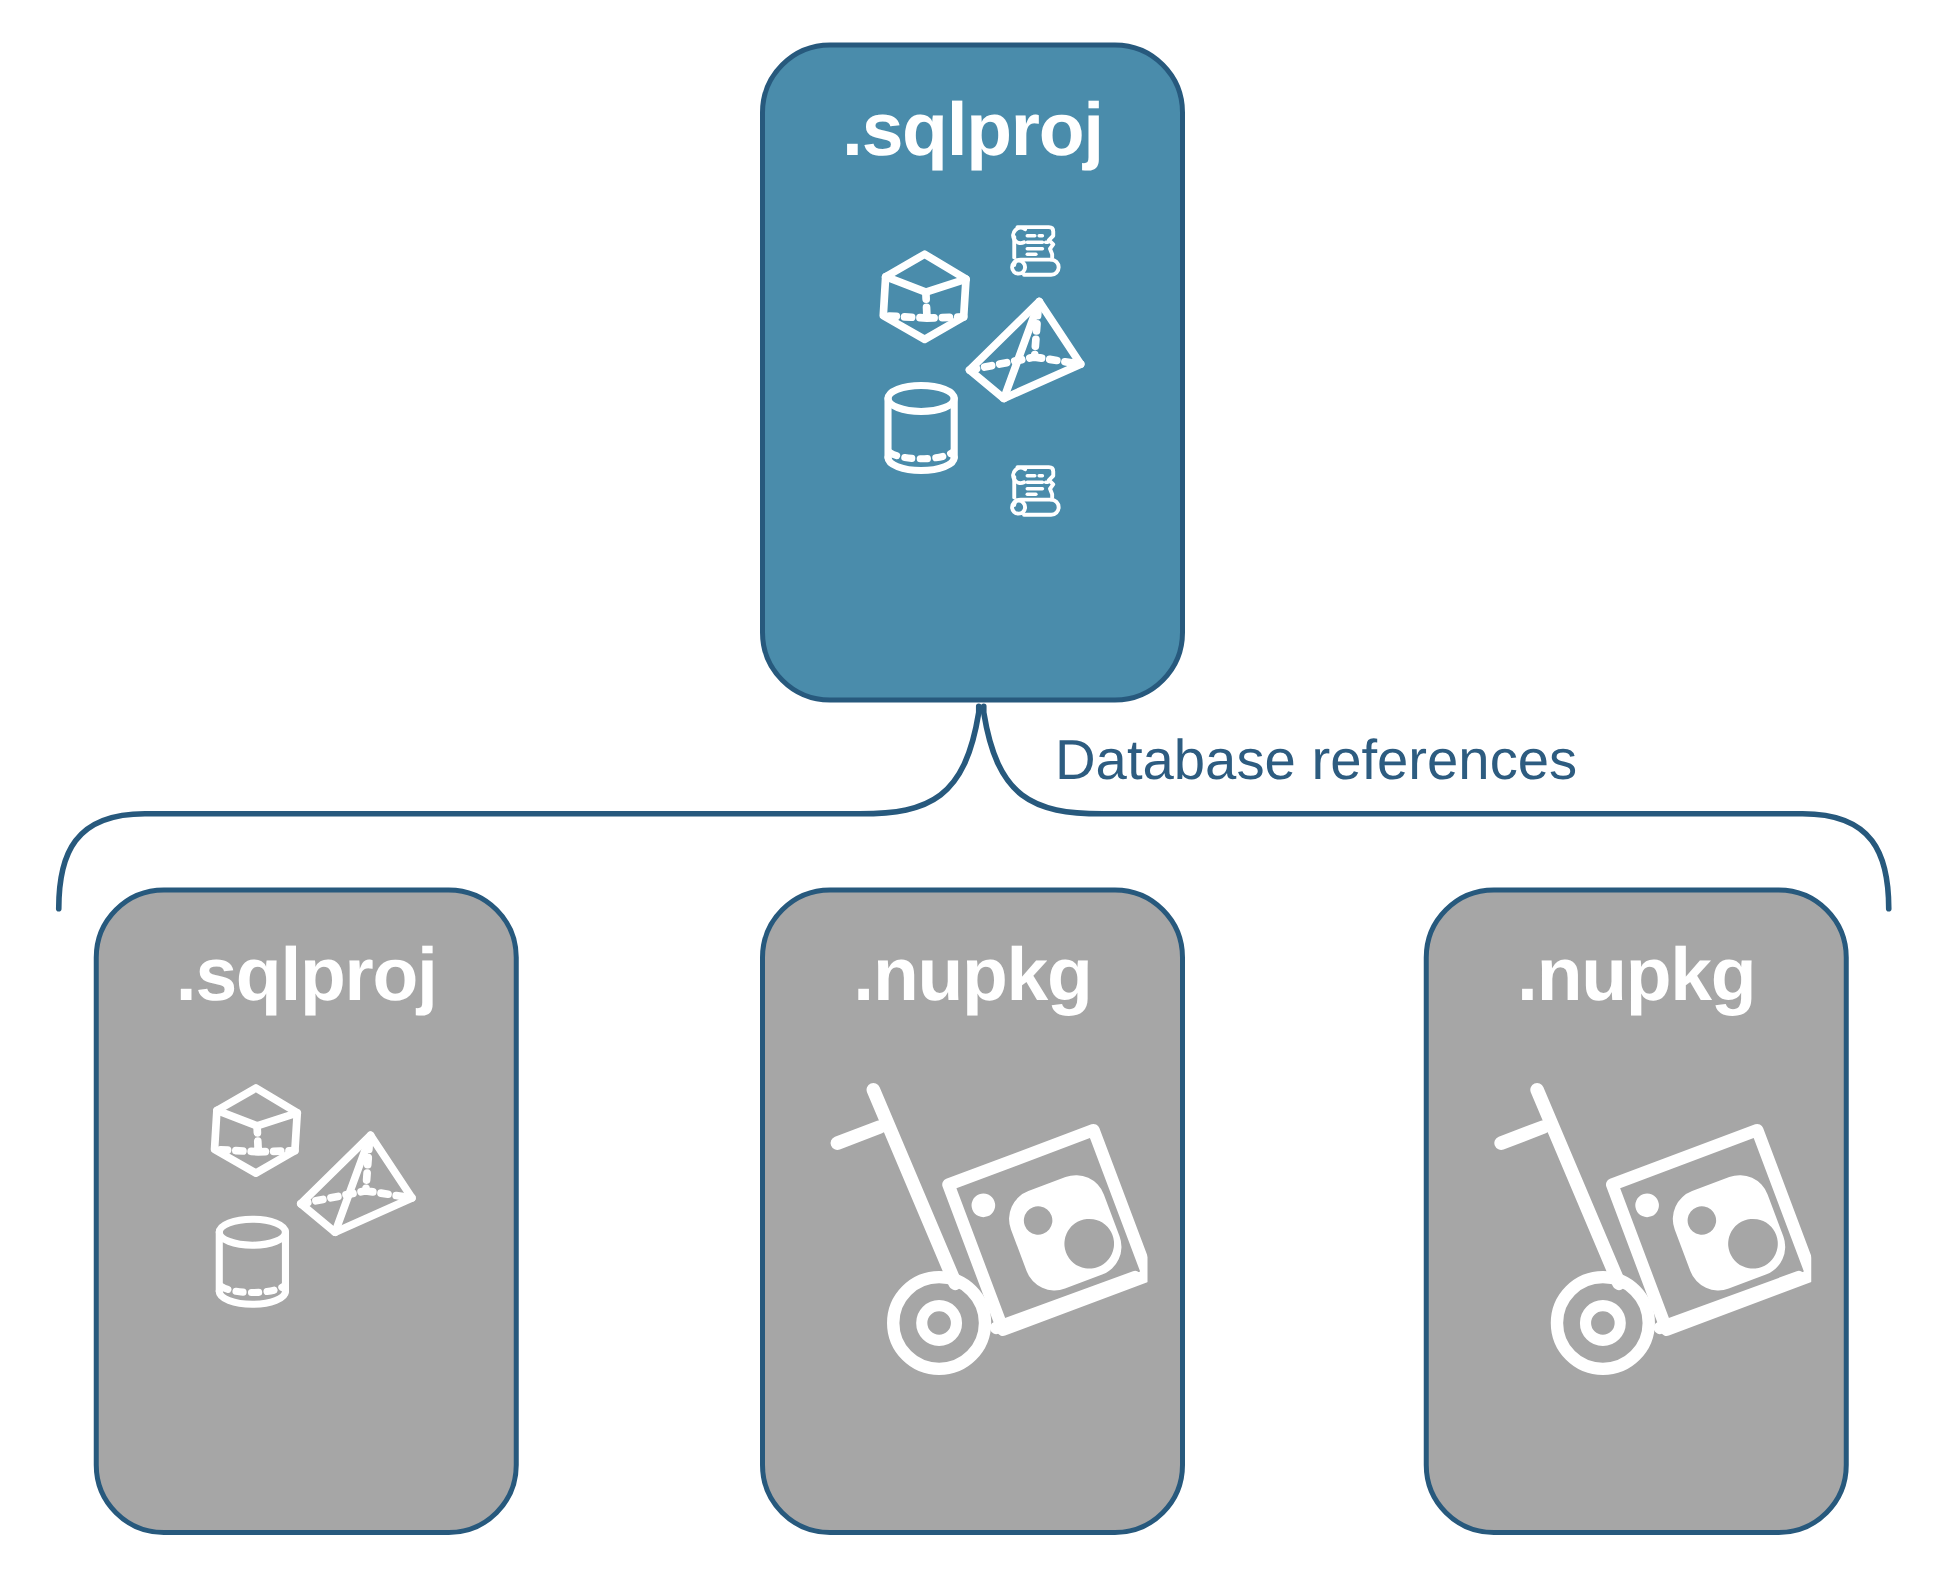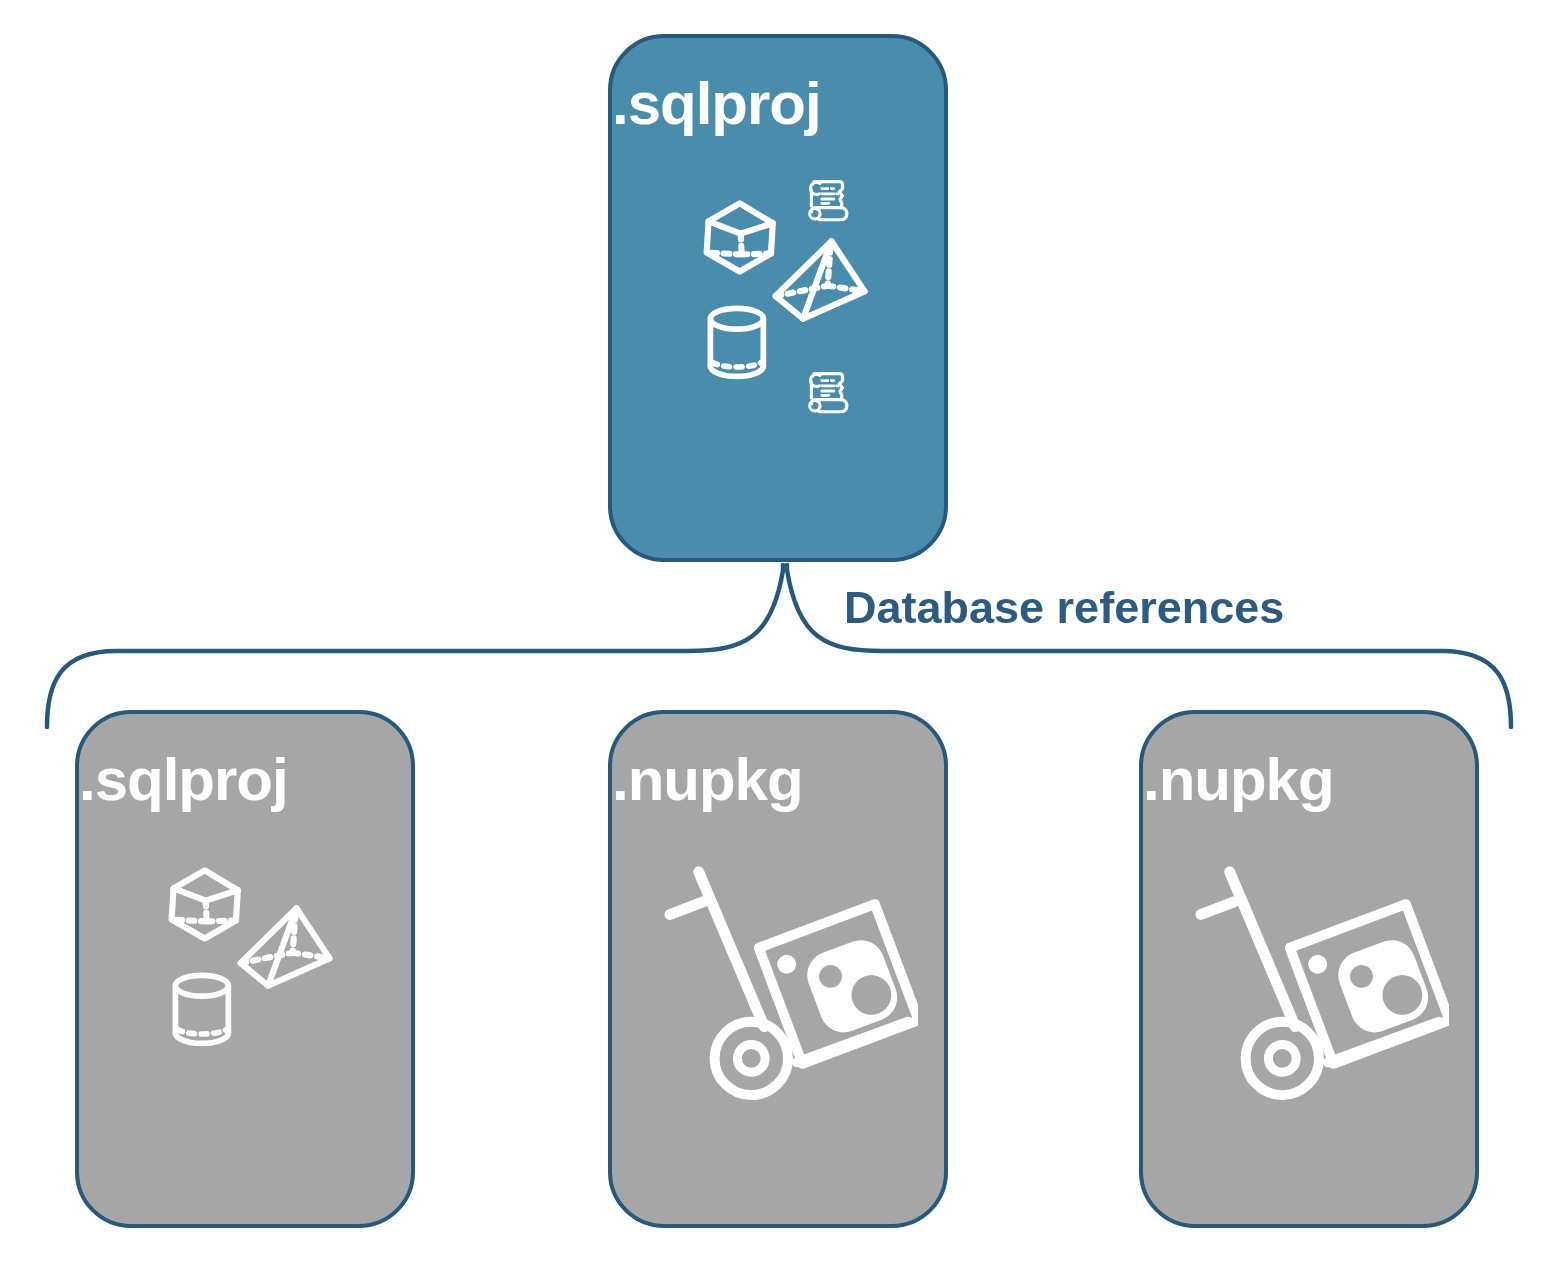--- a/index.html
+++ b/index.html
@@ -8,20 +8,21 @@
     width:1566px;height:1274px;
     background:#ffffff;
     font-family:"Liberation Sans", sans-serif;
     overflow:hidden;
   }
   .node{
     position:absolute;
     box-sizing:border-box;
     border:4px solid var(--outline,#27597d);
     border-radius:56px;
+    text-align:center;
   }
   .node--root{
     left:608px;top:34px;width:340px;height:528px;
     background:var(--root-fill,#4a8cab);
   }
   .node--child{
     top:710px;width:340px;height:518px;
     background:var(--child-fill,#a6a6a6);
   }
   .node--c0{left:75px;}
@@ -37,21 +38,21 @@
   }
   .icon{position:absolute;}
   .overlay{
     position:absolute;left:0;top:0;width:1566px;height:1274px;
     pointer-events:none;
   }
   .connector-label{
     position:absolute;
     left:844px;top:585px;
     font-size:45px;
-    font-weight:700;
+    font-weight:400;
     color:var(--label-text,#2d5c80);
     line-height:1;
     white-space:nowrap;
   }
   .ic{stroke:var(--icon-stroke,#ffffff);fill:none;stroke-linecap:round;stroke-linejoin:round;}
 </style>
 </head>
 <body>
 
 <div class="canvas">

